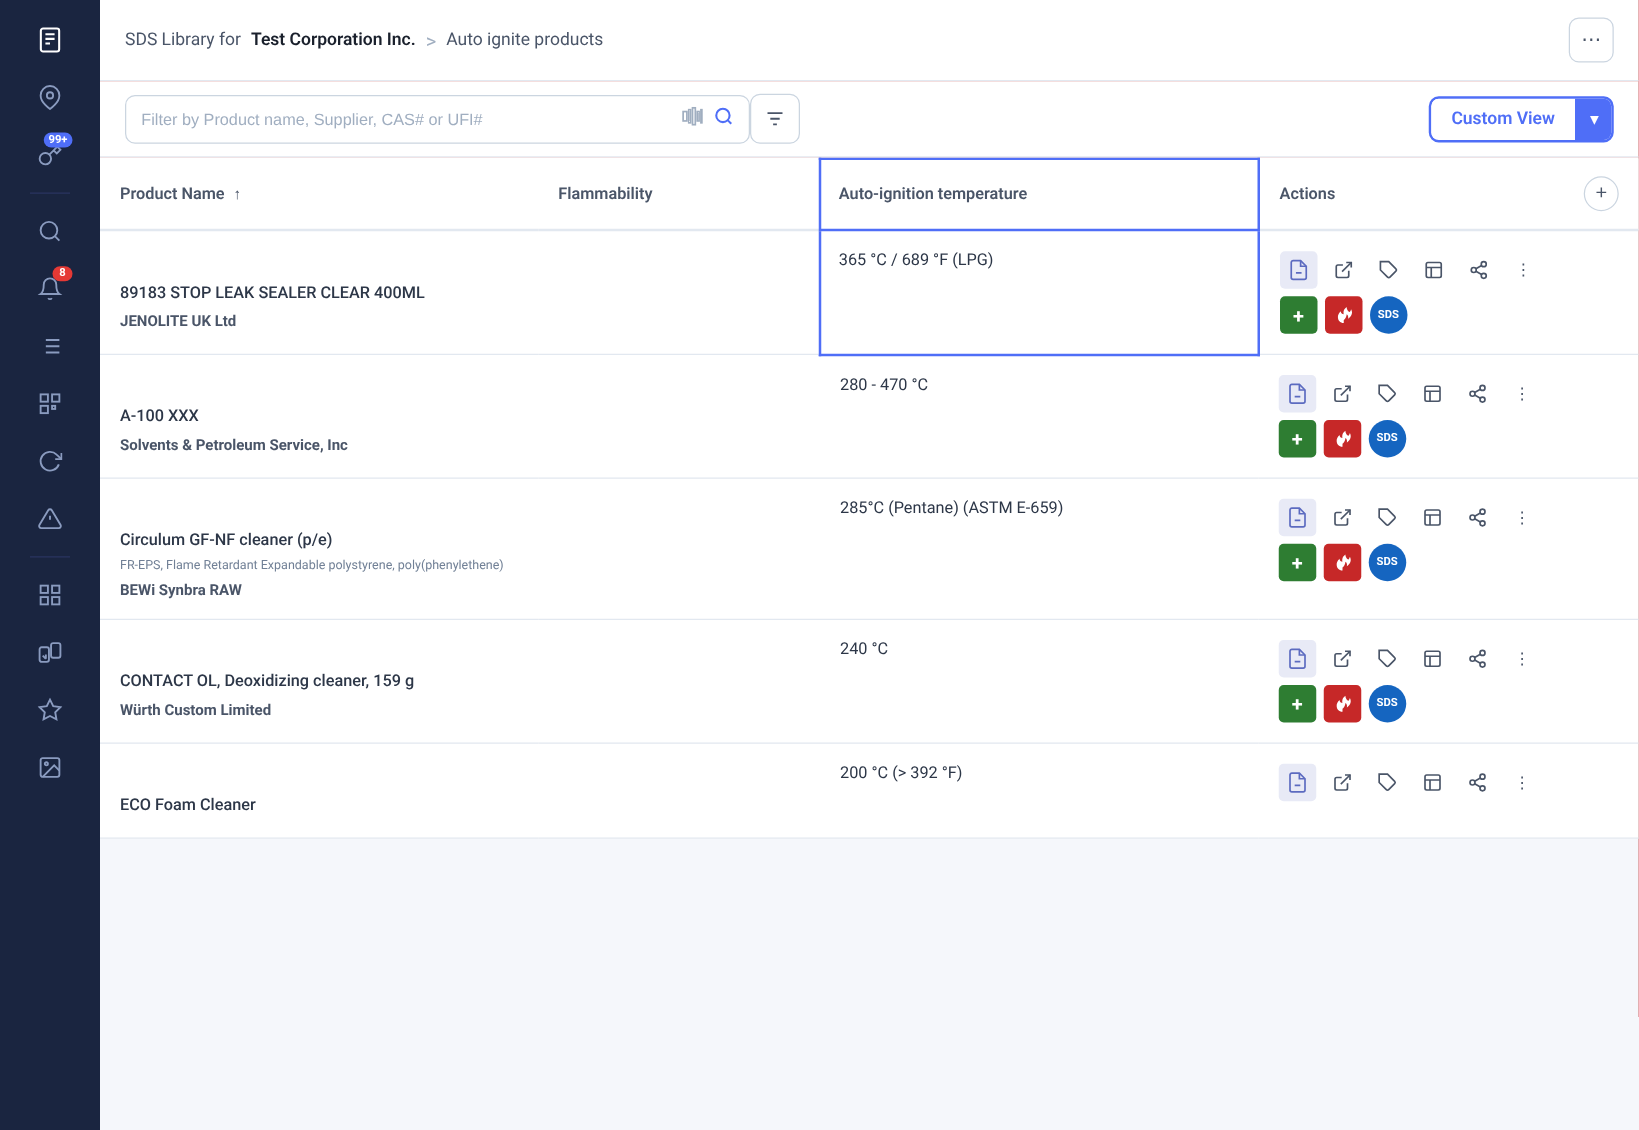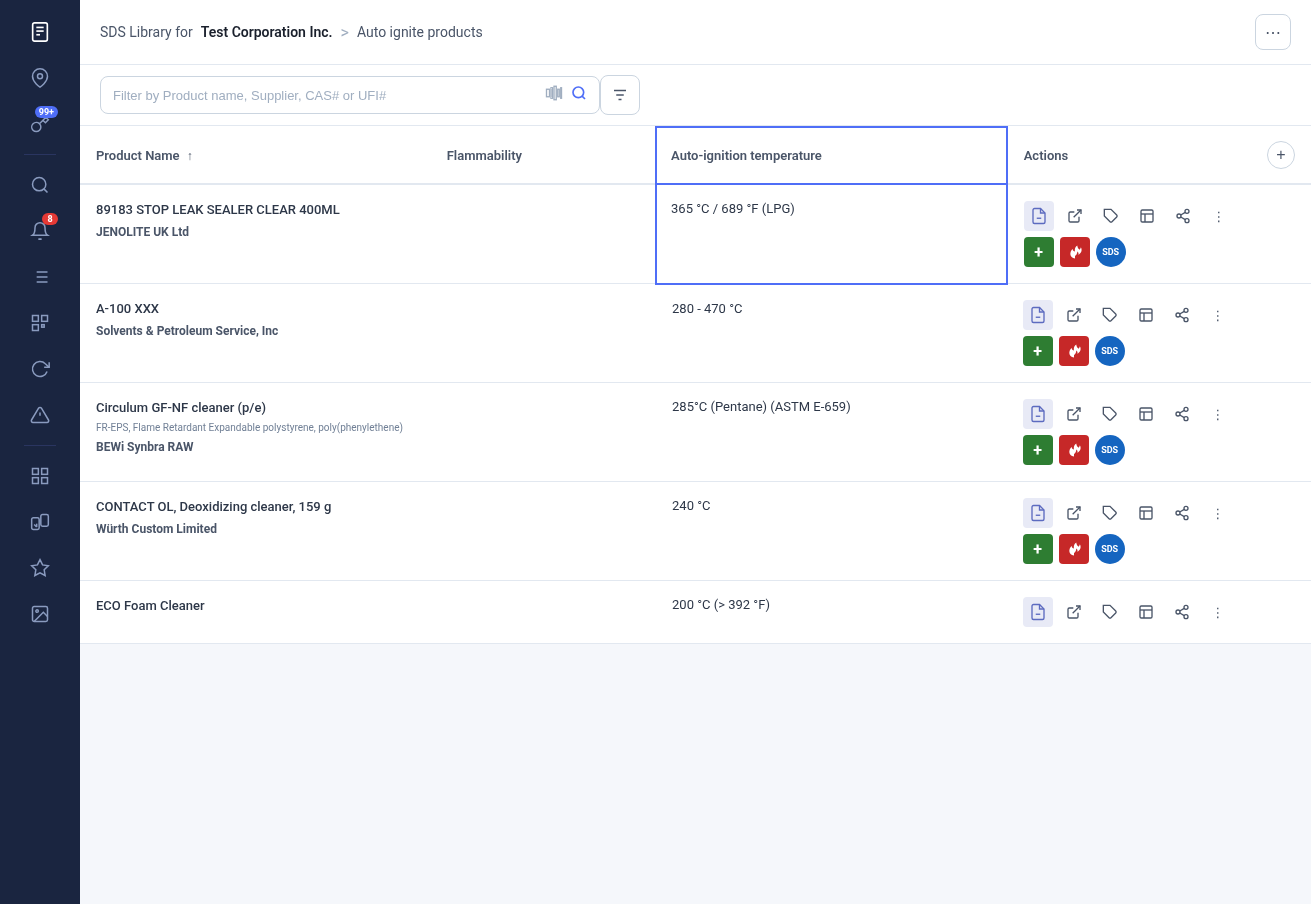--- a/index.html
+++ b/index.html
@@ -212,21 +212,21 @@
     .data-table tbody tr {
       border-bottom: 1px solid #e2e8f0;
     }
     .data-table tbody td {
       padding: 16px 16px;
       vertical-align: top;
       font-size: 13px;
       color: #2d3748;
     }
 
-    .product-name { font-weight: 500; font-size: 13px; color: #2d3748; line-height: 1.4; }
+    .product-name { font-weight: 500; font-size: 13px; color: #2d3748; line-height: 1.4; margin-top: 25px; }
     .product-subtitle { font-size: 10px; color: #718096; margin-top: 4px; line-height: 1.3; }
     .supplier-name { font-weight: 700; font-size: 12px; color: #4a5568; margin-top: 6px; }
 
     .autoignition-cell {
       border-left: 2.5px solid #4f6ef7;
       border-right: 2.5px solid #4f6ef7;
       border-bottom: 2.5px solid #4f6ef7;
       background: #fff;
       padding: 16px 14px !important;
     }
@@ -430,20 +430,24 @@
       </span>
     </div>
     <button class="filter-btn">
       <svg width="18" height="18" viewBox="0 0 24 24" fill="none" stroke="#4a5568" stroke-width="2">
         <line x1="4" y1="6" x2="20" y2="6"></line>
           <line x1="7" y1="12" x2="17" y2="12"></line>
           <line x1="10" y1="18" x2="14" y2="18"></line>
       </svg>
     </button>
     <div class="spacer"></div>
+    <div class="custom-view-btn">
+      <span class="custom-view-label">Custom View</span>
+      <span class="custom-view-arrow">▾</span>
+    </div>
   </div>
 
   <div class="table-container">
     <table class="data-table">
       <thead>
         <tr>
           <th class="col-product">
             <span>Product Name</span>
             <span class="sort-arrow">↑</span>
           </th>

